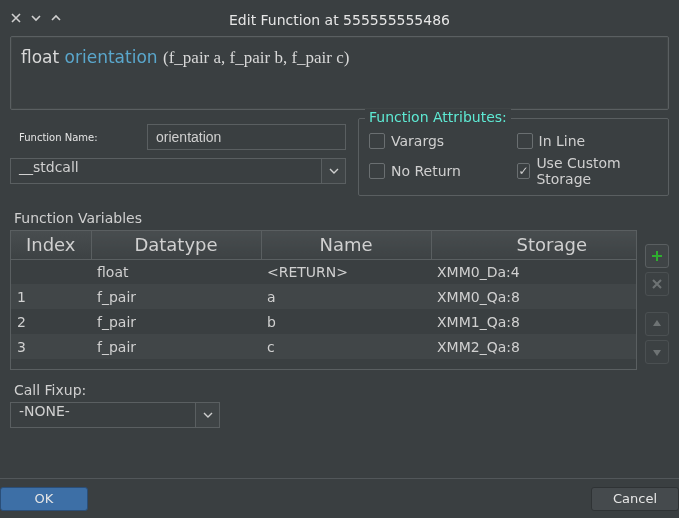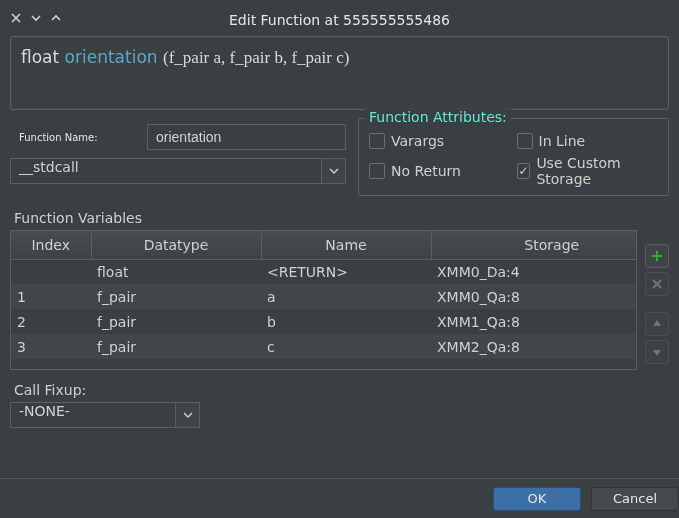--- a/index.html
+++ b/index.html
@@ -150,21 +150,21 @@
   }
   table.vars {
     width: 100%;
     border-collapse: collapse;
     table-layout: fixed;
   }
   table.vars th {
     background: linear-gradient(#484d4f,#3d4244);
     color: #d0d0d0;
     font-weight: normal;
-    font-size: 14px;
+    font-size: 18px;
     height: 28px;
     border-right: 1px solid #5a5f61;
     border-bottom: 1px solid #5a5f61;
     text-align: center;
   }
   table.vars th:last-child { border-right: none; padding-left: 36px; }
   table.vars td {
     height: 25px;
     padding: 0 6px;
     font-size: 14px;
@@ -189,30 +189,30 @@
     border-radius: 3px;
     display: flex; align-items: center; justify-content: center;
   }
   .iconbtn.disabled { opacity: 0.55; }
 
   .fixup-label {
     margin: 12px 0 4px 4px;
     font-size: 14px;
   }
   .fixup-combo {
-    width: 190px;
+    width: 210px;
     height: 26px;
   }
 
   .footer {
     position: absolute;
     left: 0; right: 0; bottom: 0;
     border-top: 1px solid #52575a;
     height: 40px;
-    display: flex; align-items: center; justify-content: flex-end;
+    display: flex; align-items: center; justify-content: space-between;
     gap: 10px;
     background: #3a3f41;
   }
   .btn {
     min-width: 88px;
     height: 24px;
     border: 1px solid #2f3335;
     border-radius: 3px;
     display: inline-flex; align-items: center; justify-content: center;
     font-size: 13px;

